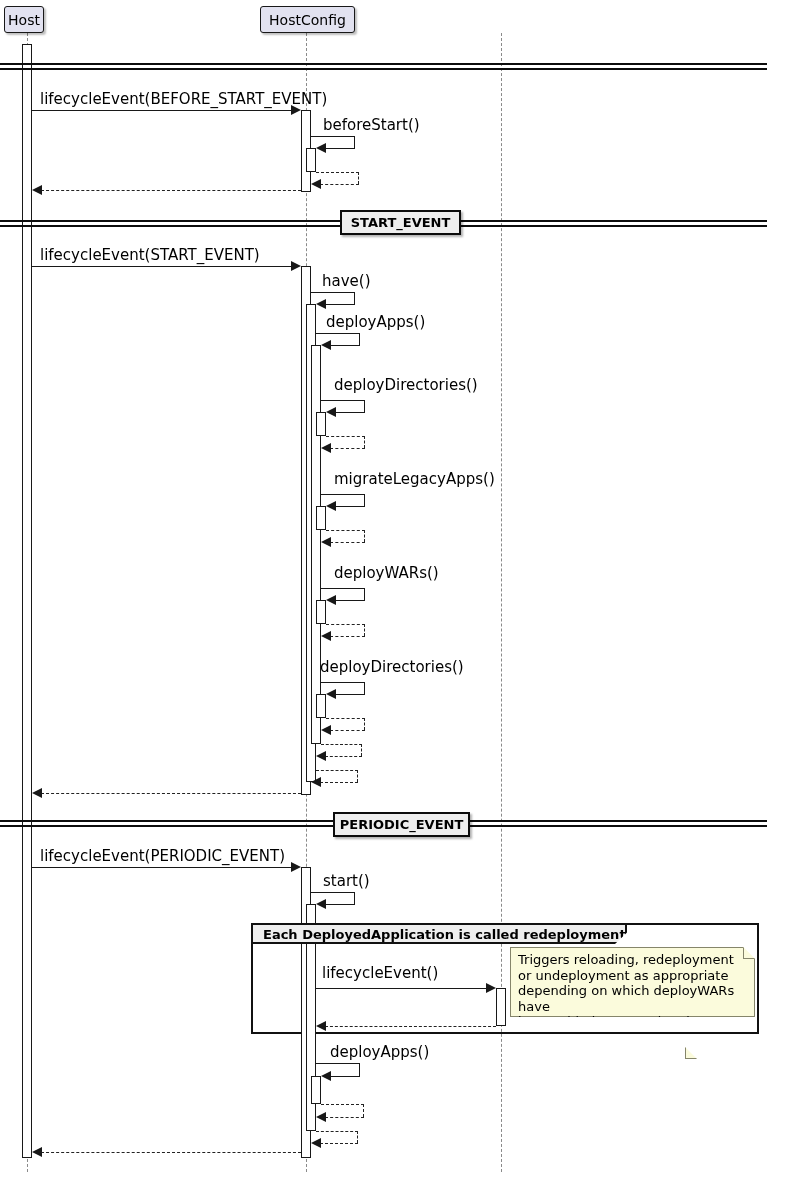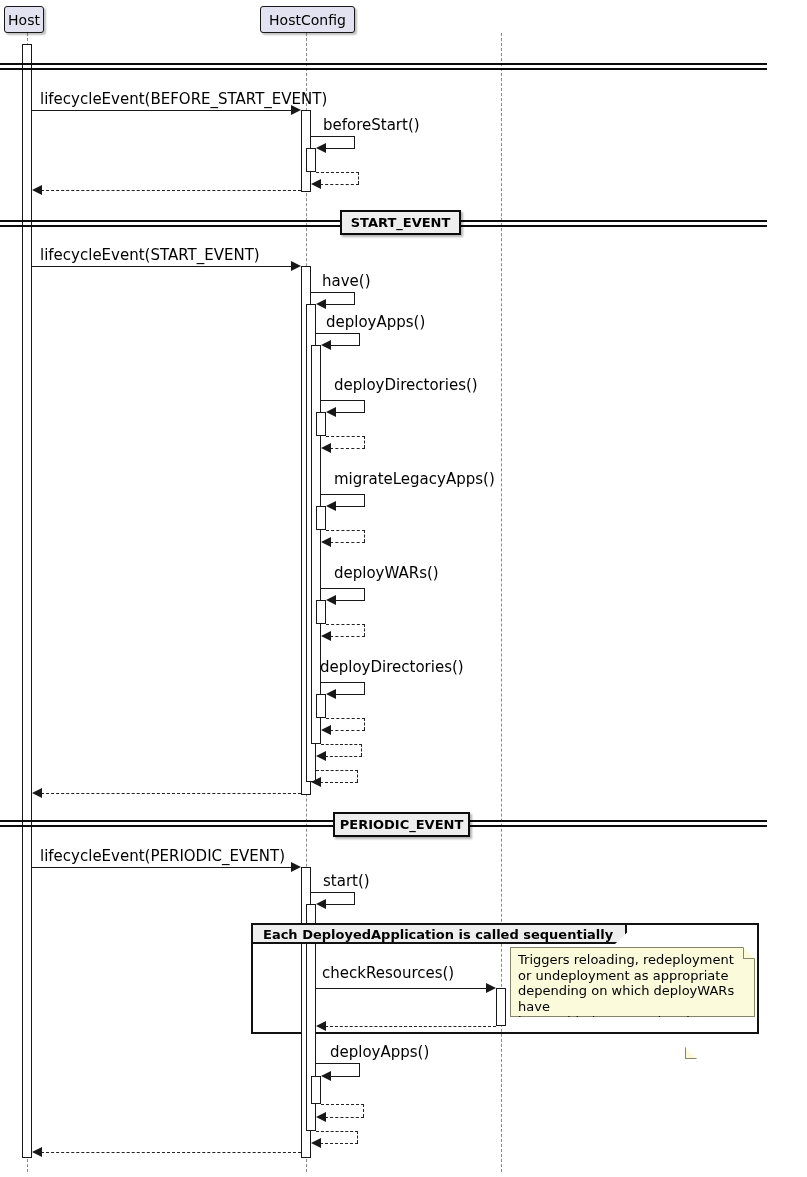--- a/index.html
+++ b/index.html
@@ -179,23 +179,23 @@
   <div class="bar" style="left:301px;top:867px;height:291px;"></div>
 
   <div class="mlabel" style="left:323px;top:874px;">start()</div>
   <div class="lh" style="left:311px;top:892px;width:44px;"></div>
   <div class="lv" style="left:354px;top:892px;height:12px;"></div>
   <div class="lh" style="left:325px;top:904px;width:30px;"></div>
   <div class="arr-l" style="left:316px;top:899px;"></div>
   <div class="bar" style="left:306px;top:904px;height:227px;"></div>
 
   <div class="frame" style="left:251px;top:923px;width:508px;height:111px;"></div>
-  <div class="frame-head" style="left:251px;top:923px;width:376px;height:21px;"><span>Each DeployedApplication is called sequentially</span></div>
-
-  <div class="mlabel" style="left:322px;top:966px;">checkResources()</div>
+  <div class="frame-head" style="left:251px;top:923px;width:376px;height:21px;"><span>Each DeployedApplication is called redeployment</span></div>
+
+  <div class="mlabel" style="left:322px;top:966px;">lifecycleEvent()</div>
   <div class="lh" style="left:316px;top:988px;width:171px;"></div>
   <div class="arr-r" style="left:486px;top:983px;"></div>
   <div class="bar" style="left:496px;top:988px;height:38px;"></div>
   <div class="dh" style="left:325px;top:1026px;width:171px;"></div>
   <div class="arr-l" style="left:316px;top:1021px;"></div>
 
   <div class="note" style="left:510px;top:947px;width:245px;height:70px;">Triggers reloading, redeployment
 or undeployment as appropriate
 depending on which deployWARs have
 been added, removed and/or changed.</div>

